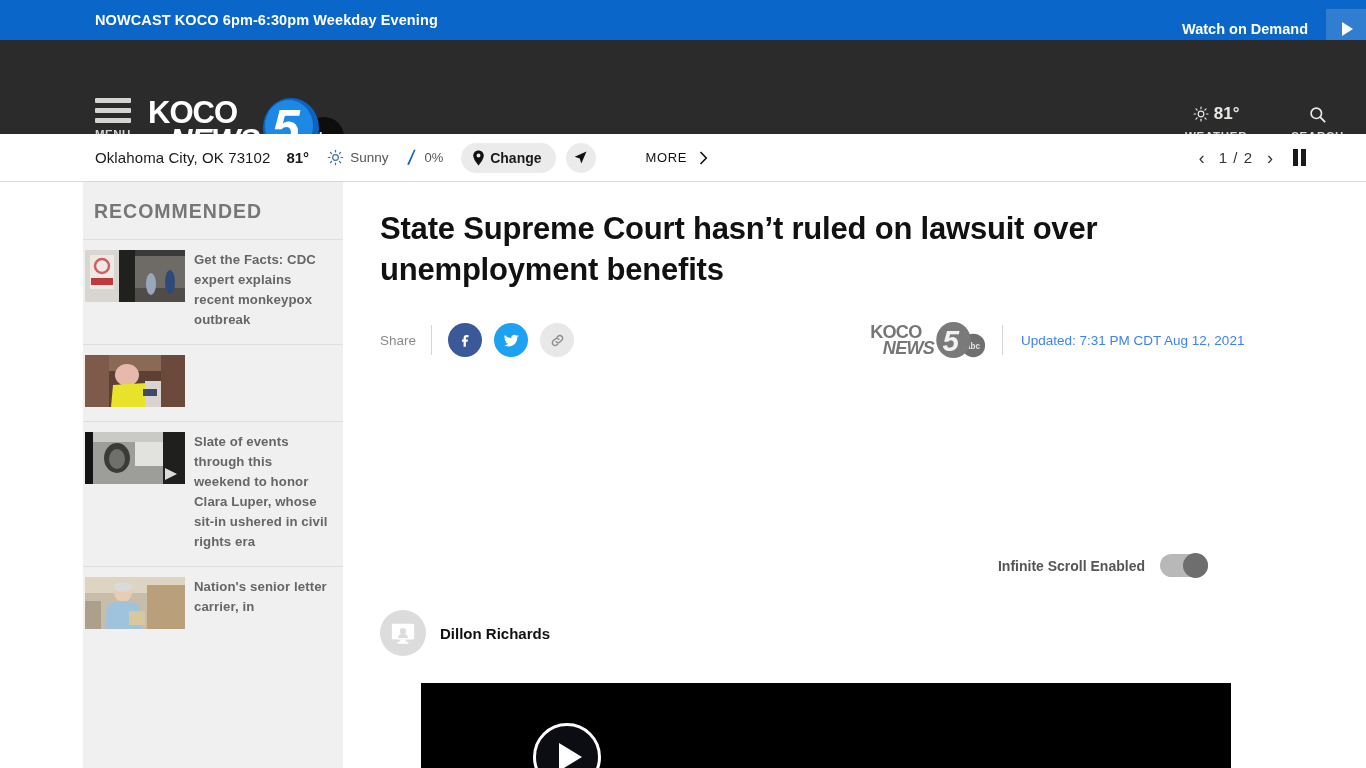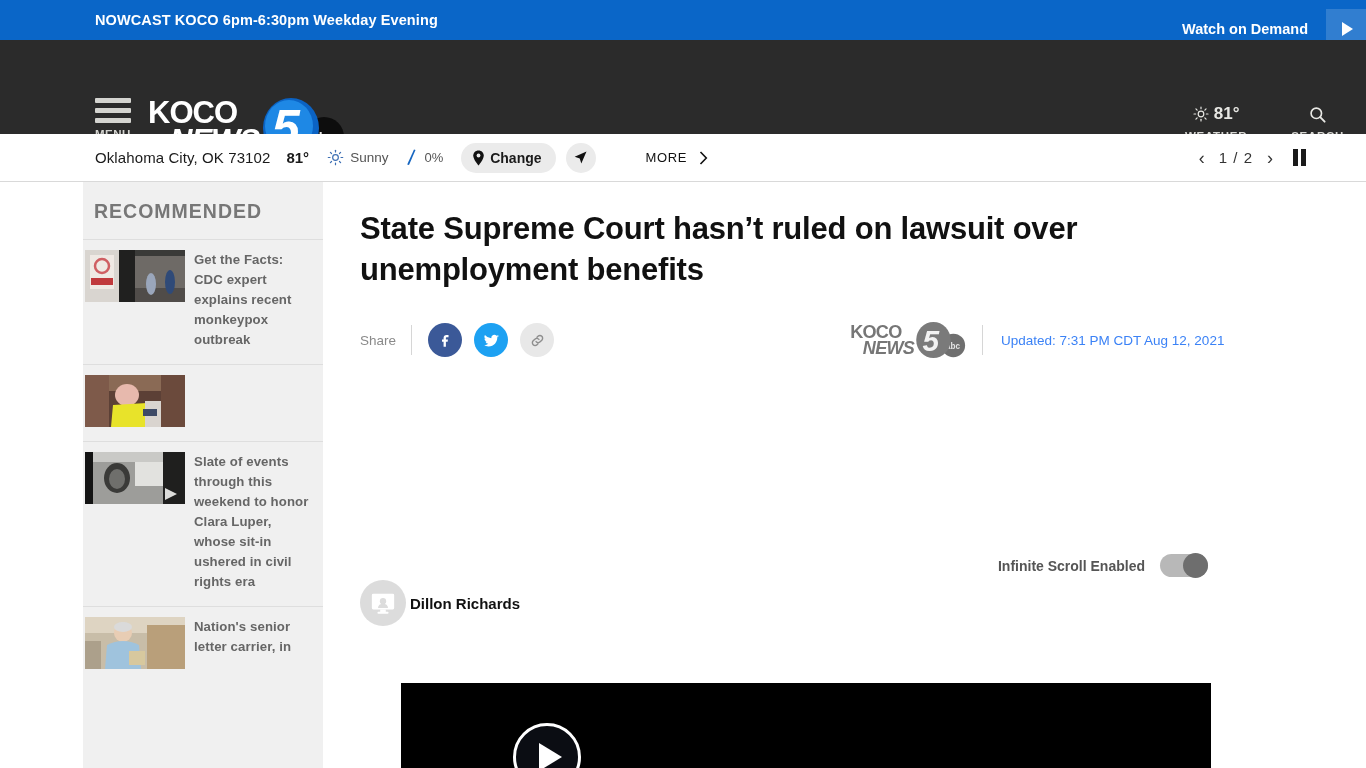--- a/index.html
+++ b/index.html
@@ -175,21 +175,21 @@
 
   
   .page {
     display: flex;
     height: 586px;
     background: #ffffff;
   }
   .gutter-left { width: 83px; background: #ffffff; flex: none; }
 
   .sidebar {
-    width: 240px;
+    width: 260px;
     flex: none;
     background: #f0f0f0;
   }
   .rec-head {
     font-size: 19.5px;
     font-weight: bold;
     letter-spacing: 1px;
     color: #777;
     padding: 18px 0 16px 11px;
   }
@@ -296,24 +296,24 @@
     position: absolute;
     right: 0; top: -1px;
     width: 25px; height: 25px;
     background: #6e6e6e;
     border-radius: 50%;
   }
 
   .byline {
     margin: 0 0 0 20px;
     position: absolute;
-    top: 398px;
-    display: flex;
-    align-items: center;
-    gap: 4px;
+    top: 428px;
+    display: flex;
+    align-items: center;
+    gap: 14px;
   }
   .avatar {
     width: 46px; height: 46px;
     border-radius: 50%;
     background: #dcdcdc;
     display: flex; align-items: center; justify-content: center;
   }
   .author {
     font-size: 15px;
     font-weight: bold;

